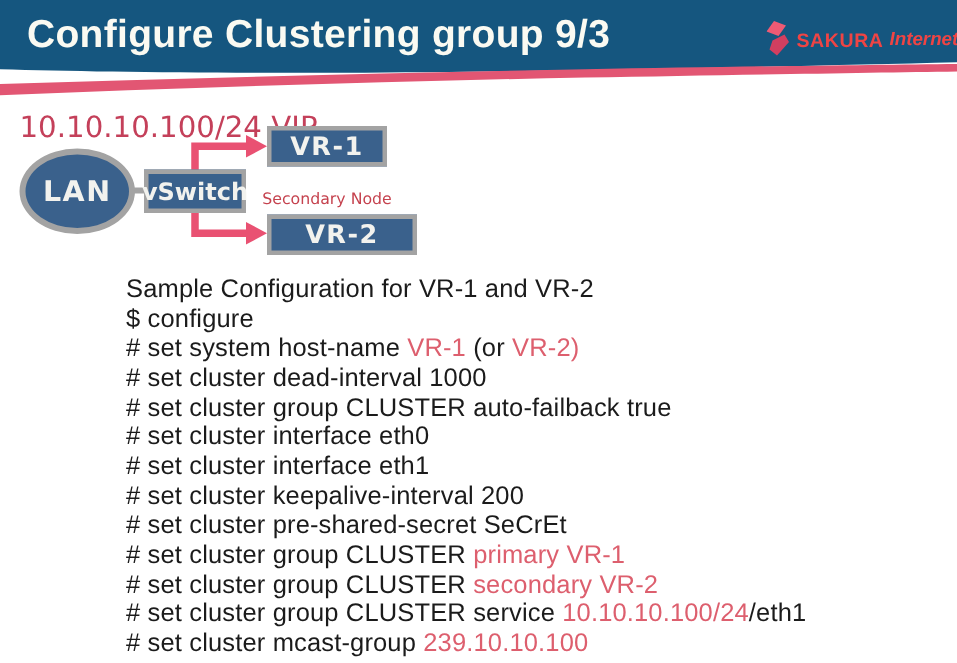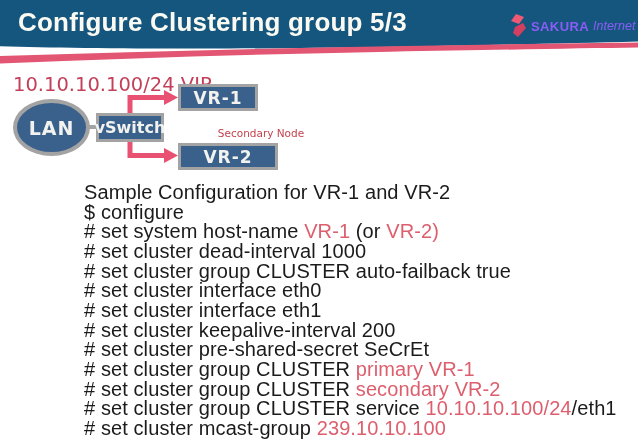--- a/index.html
+++ b/index.html
@@ -20,24 +20,24 @@
     margin:0 auto;
   }
   .header-wave{position:absolute;left:0;top:0;z-index:0;}
   .page-title{
     position:absolute;left:18px;top:7px;z-index:3;
     font-size:26px;font-weight:bold;color:var(--title-white);
     letter-spacing:0.2px;white-space:nowrap;
   }
   .logo{
     position:absolute;left:511px;top:13px;z-index:3;
-    display:flex;align-items:center;gap:5px;color:#8b5cf6;
+    display:flex;align-items:center;gap:5px;color:#ef4444;
   }
   .logo-brand{font-size:13px;font-weight:bold;letter-spacing:0.4px;}
-  .logo-suffix{font-size:12.5px;font-style:italic;font-weight:normal;margin-left:-1px;}
+  .logo-suffix{font-size:12.5px;font-style:italic;font-weight:bold;margin-left:-1px;}
   .vip{
     position:absolute;left:13px;top:73px;z-index:2;
     font-size:19.5px;color:var(--vip-red);
     font-family:"DejaVu Sans",sans-serif;white-space:nowrap;
   }
   .connectors{position:absolute;left:0;top:0;z-index:1;}
   .node{
     position:absolute;z-index:2;display:flex;align-items:center;justify-content:center;
     background:var(--node-blue);border:3px solid var(--node-border);
     color:#f2f2ee;font-weight:bold;font-family:"DejaVu Sans",sans-serif;
@@ -46,39 +46,39 @@
   .lan{left:13px;top:99px;width:77px;height:57px;border-radius:50%;border-width:4px;font-size:19px;letter-spacing:1px;}
   .vswitch{left:96px;top:113px;width:68px;height:29px;font-size:16px;}
   .vr1{left:178px;top:84px;width:80px;height:27px;font-size:17px;letter-spacing:1px;}
   .vr2{left:178px;top:143px;width:100px;height:27px;font-size:17px;letter-spacing:1px;}
   .node-caption{
     position:absolute;left:168px;width:100px;z-index:2;text-align:center;
     font-size:10.5px;color:var(--caption-red);
     font-family:"DejaVu Sans",sans-serif;white-space:nowrap;
   }
   .cap-primary{top:67px;}
-  .cap-secondary{top:127px;margin-left:43px;}
+  .cap-secondary{top:127px;}
   .config{
     position:absolute;left:84px;top:183px;z-index:2;
-    font-size:20px;line-height:19.65px;color:var(--config-black);
+    font-size:17px;line-height:19.65px;color:var(--config-black);
     white-space:pre;letter-spacing:0.1px;
   }
   .config .red{color:var(--config-red);}
 </style>
 </head>
 <body>
 
 <div class="slide">
 
   <svg class="header-wave" width="638" height="70" viewBox="0 0 638 70">
     <path d="M0,0 H638 V41.5 C520,44.5 360,48 230,48.5 C130,48.8 55,47.8 0,46.2 Z" fill="#15567f"></path>
     <path d="M0,56 C130,52 260,48.5 390,46.2 C490,44.4 580,43.2 638,42.6 L638,47.6 C580,48.4 490,49.9 390,51.7 C260,54.2 130,58.2 0,63.5 Z" fill="#e25673"></path>
   </svg>
 
-  <div class="page-title">Configure Clustering group 5/3</div>
+  <div class="page-title">Configure Clustering group 9/3</div>
 
   <div class="logo">
     <svg width="15" height="26" viewBox="0 0 15 26">
       <polygon points="5,1 13,4 8,11 0,8" fill="#ee5a74"></polygon>
       <polygon points="4,14 12,10 15,15 7,24 2,20" fill="#d23f60"></polygon>
     </svg>
     <span class="logo-brand">SAKURA</span>
     <span class="logo-suffix">Internet</span>
   </div>
 

